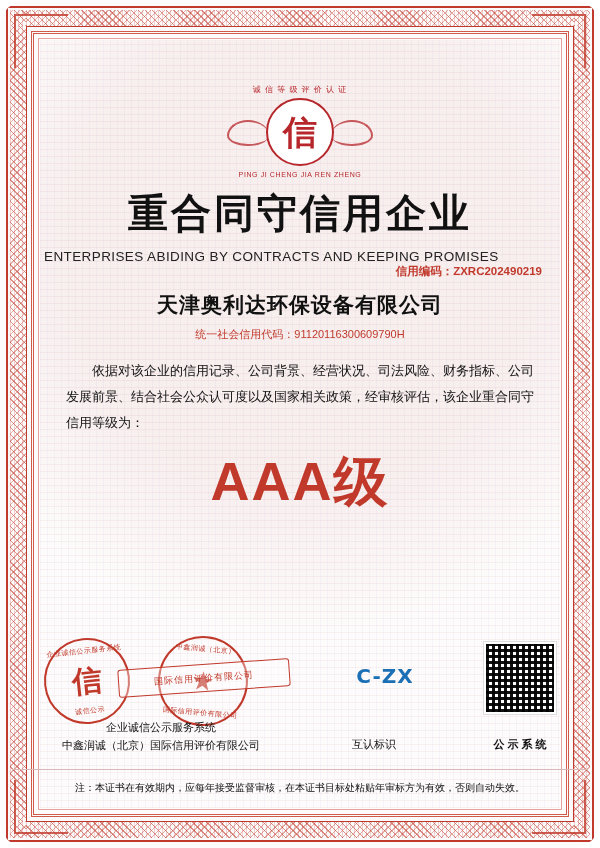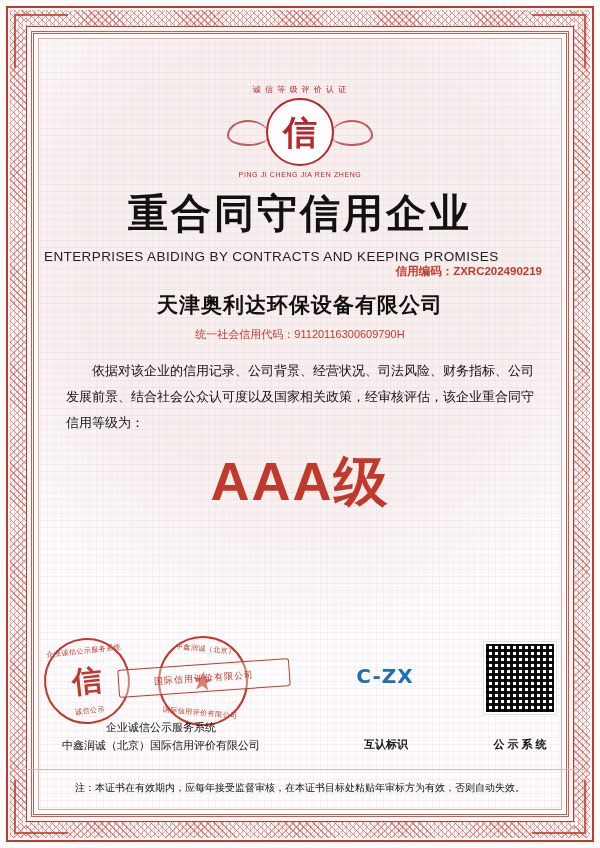--- a/index.html
+++ b/index.html
@@ -13,20 +13,21 @@
     font-family: "Liberation Sans", sans-serif;
     overflow: hidden;
   }
   .certificate {
     position: relative;
     width: 600px;
     height: 848px;
     box-sizing: border-box;
     background: #fdfbfb;
     overflow: hidden;
+    border-radius: 27px;
   }
   
   .border-outer {
     position: absolute;
     left: 6px; top: 6px; right: 6px; bottom: 6px;
     border: 2px solid #c0392b;
     box-sizing: border-box;
   }
   .border-guilloche {
     position: absolute;
@@ -337,21 +338,21 @@
   .caption {
     position: absolute;
     font-size: 11px;
     color: #111111;
     text-align: center;
   }
   .cap-left {
     left: 26px; bottom: 2px; width: 250px; line-height: 18px;
   }
   .cap-mid {
-    left: 330px; bottom: 4px; width: 92px; font-weight: bold;
+    left: 318px; bottom: 4px; width: 92px; font-weight: normal;
   }
   .cap-right {
     right: 22px; bottom: 4px; width: 96px; font-weight: bold;
   }
 
   
   .footer-note {
     position: absolute;
     left: 12px; right: 12px;
     bottom: 52px;

